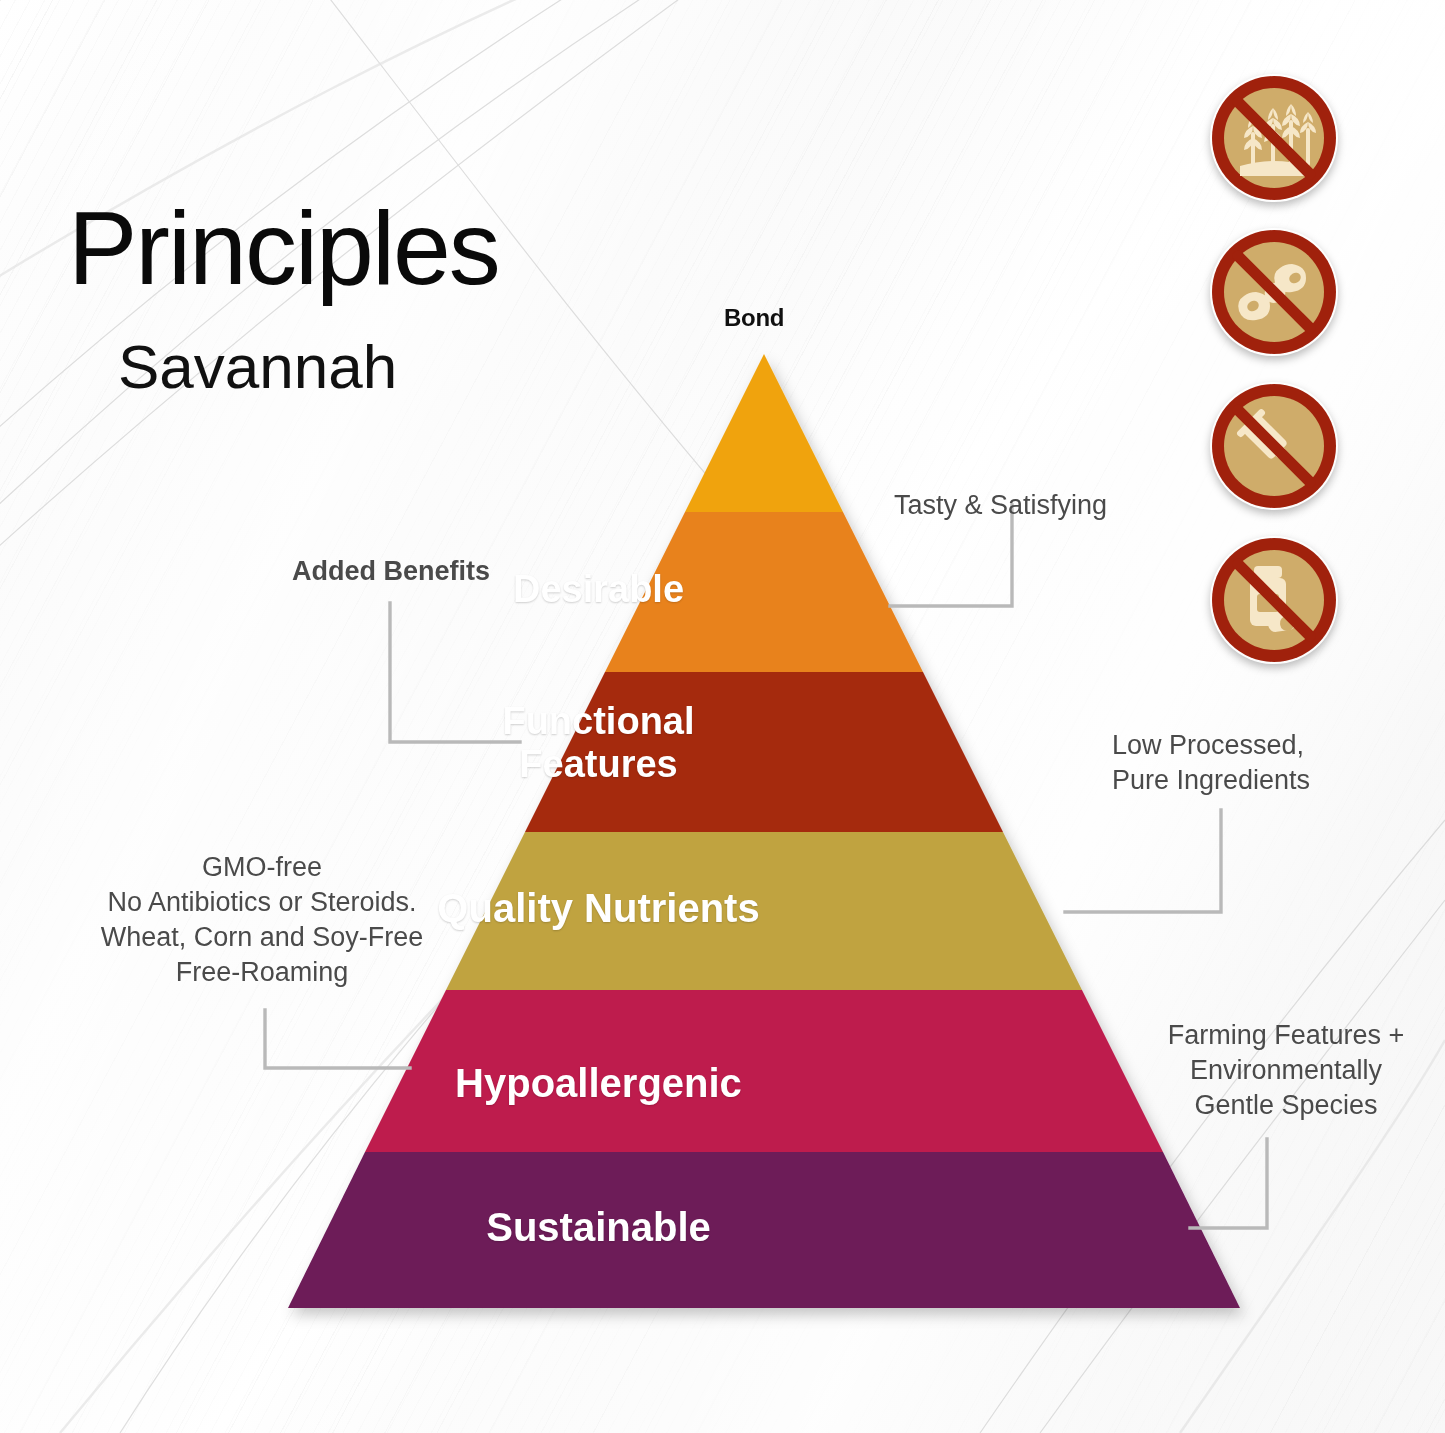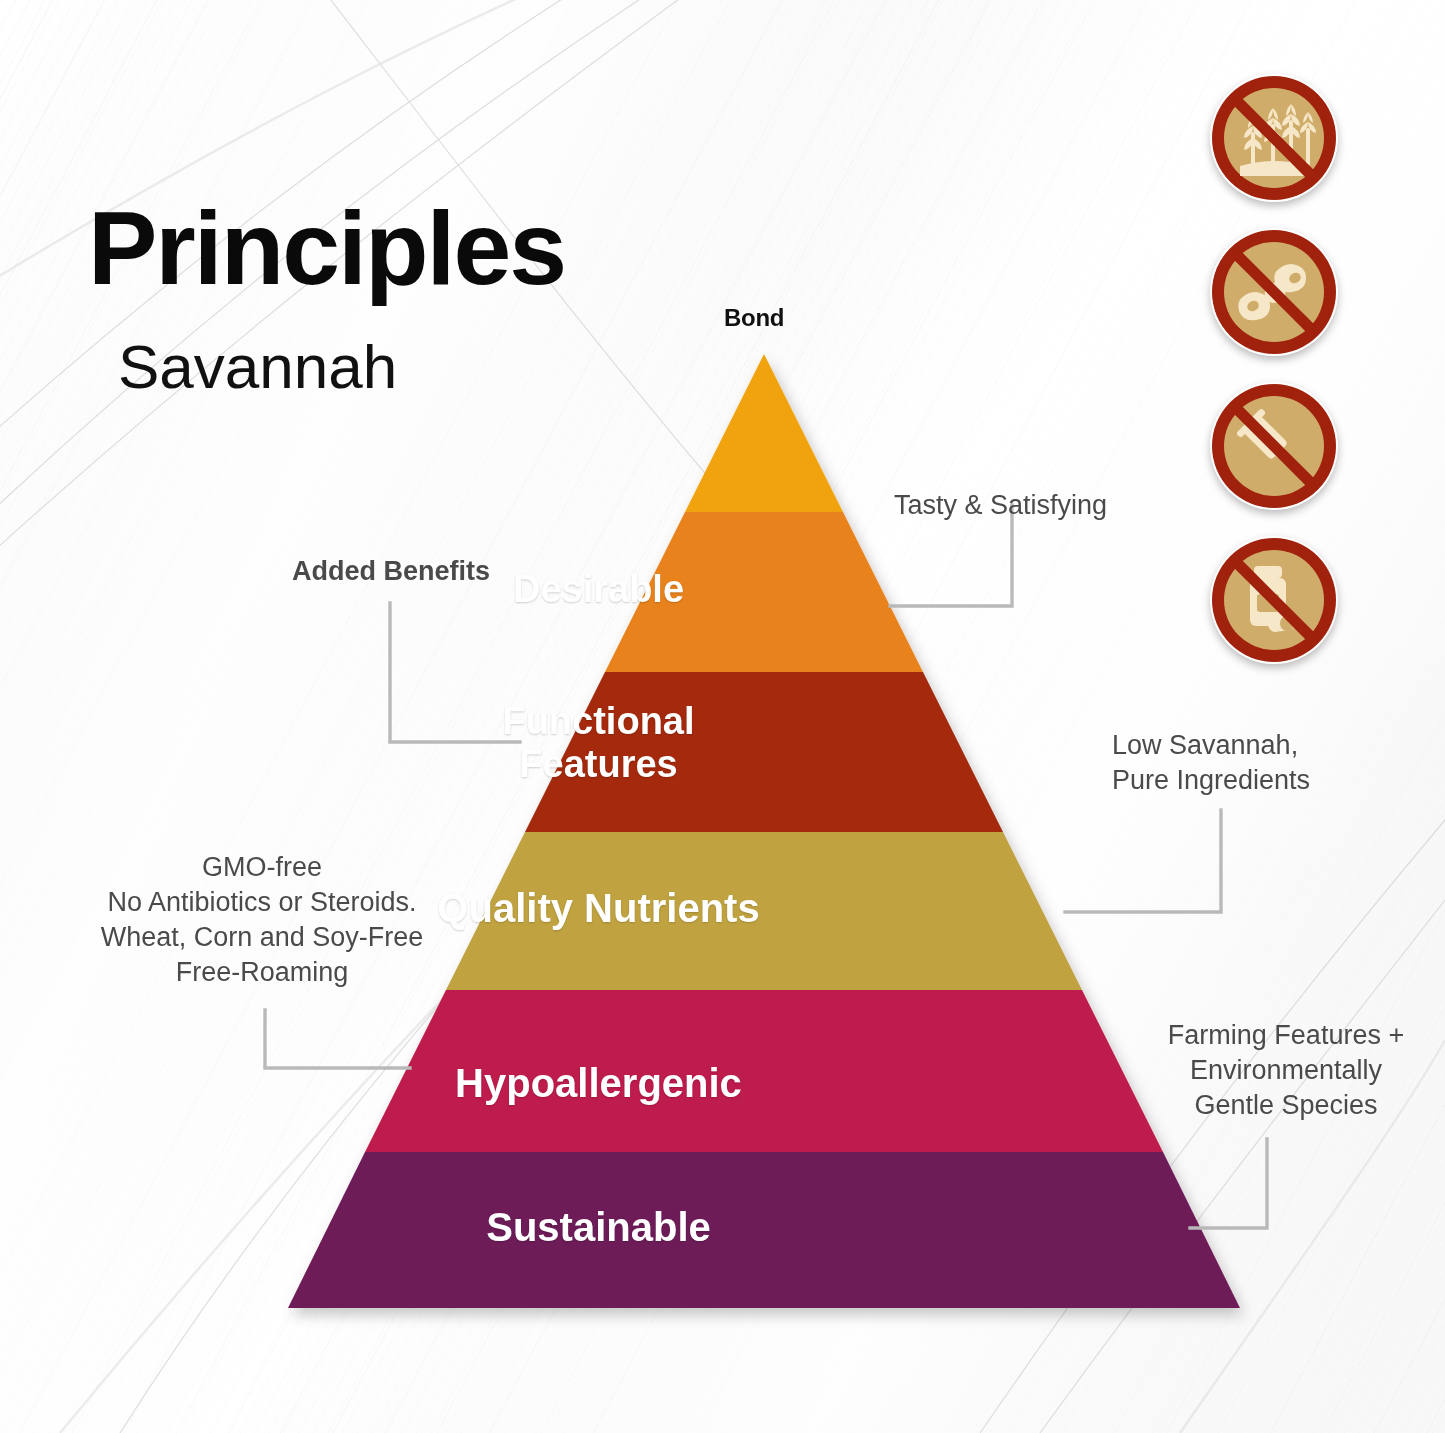--- a/index.html
+++ b/index.html
@@ -20,23 +20,23 @@
       repeating-linear-gradient(118deg,
         rgba(0,0,0,0.018) 0px, rgba(0,0,0,0.018) 1px,
         rgba(0,0,0,0.0) 1px, rgba(0,0,0,0.0) 13px),
       linear-gradient(128deg,#ffffff 0%,#f6f6f6 30%,#ffffff 52%,#f0f0f0 78%,#fafafa 100%);
     overflow:hidden;
   }
   .bg-svg{position:absolute;inset:0;width:1445px;height:1433px;pointer-events:none;}
 
   
   .title{
-    position:absolute;left:88px;top:196px;
+    position:absolute;left:68px;top:196px;
     font-size:104px;line-height:1.0;
-    font-weight:bold;color:#0a0a0a;
+    font-weight:normal;color:#0a0a0a;
     letter-spacing:-2px;
   }
   .subtitle{
     position:absolute;left:74px;top:336px;
     font-size:62px;line-height:1.0;
     font-weight:300;color:#111;
     letter-spacing:0px;
     margin-left:44px;
   }
   .bond-label{
@@ -148,21 +148,21 @@
 Features</div>
     <div class="tier-label" style="top:886px;font-size:40px;">Quality Nutrients</div>
     <div class="tier-label" style="top:1045px;font-size:40px;margin-top:16px;">Hypoallergenic</div>
     <div class="tier-label" style="top:1205px;font-size:40px;">Sustainable</div>
   </div>
 
   <div class="callout r" style="left:894px;top:460px;margin-top:28px;">Tasty &amp; Satisfying</div>
 
   <div class="callout l" style="left:236px;top:554px;width:310px;font-weight:bold;">Added Benefits</div>
 
-  <div class="callout r" style="left:1112px;top:728px;">Low Savannah,
+  <div class="callout r" style="left:1112px;top:728px;">Low Processed,
 Pure Ingredients</div>
 
   <div class="callout l" style="left:52px;top:850px;width:420px;">GMO-free
 No Antibiotics or Steroids.
 Wheat, Corn and Soy-Free
 Free-Roaming</div>
 
   <div class="callout r" style="left:1138px;top:1018px;text-align:center;width:296px;">Farming Features +
 Environmentally
 Gentle Species</div>

